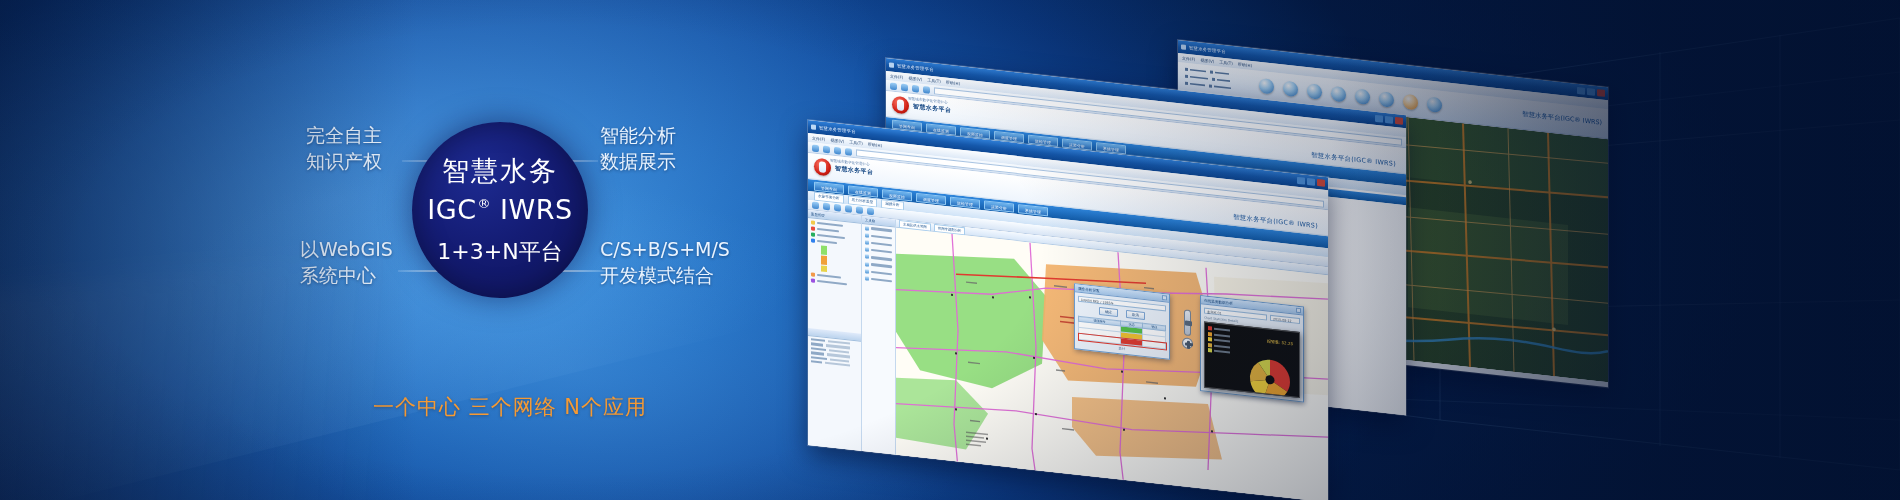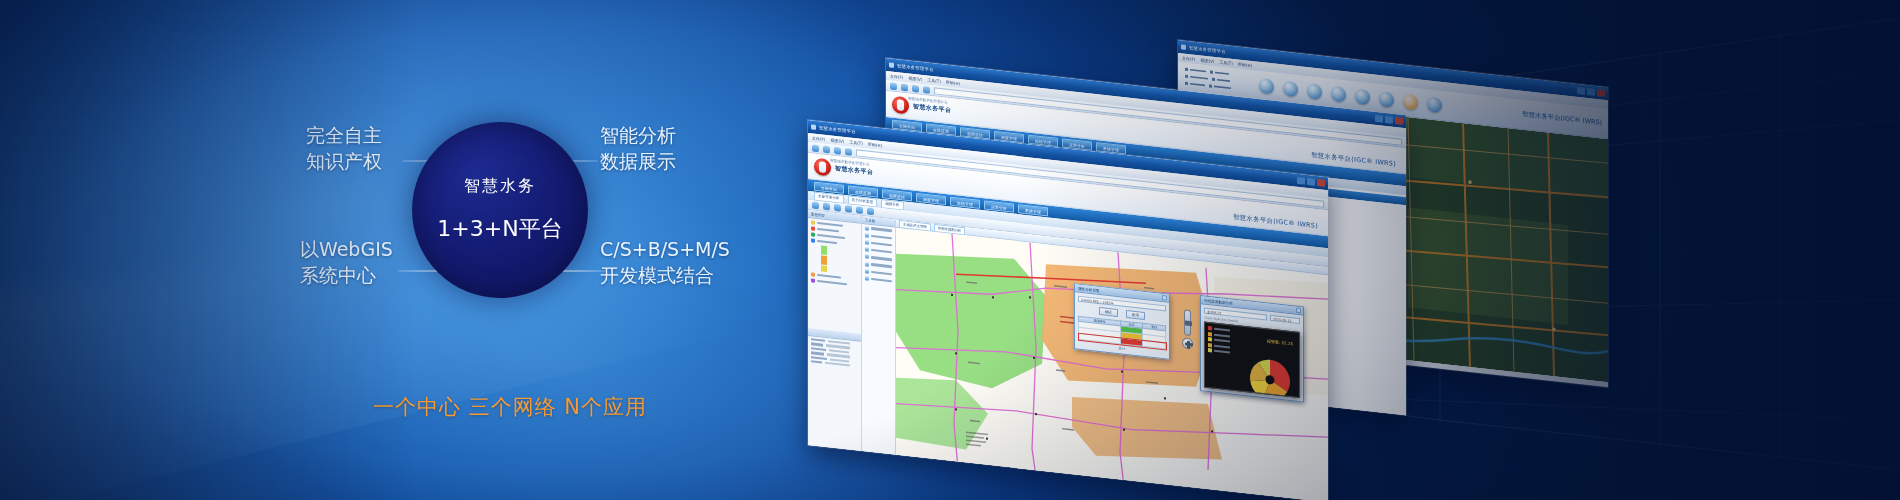--- a/index.html
+++ b/index.html
@@ -47,21 +47,21 @@
   
   .concept{ position:absolute; left:0; top:0; width:820px; height:500px; }
   .hub{
     position:absolute; left:412px; top:122px;
     width:176px; height:176px; border-radius:50%;
     background:radial-gradient(circle at 38% 30%, #1d2a90 0%, #141c74 45%, #0d1257 100%);
     box-shadow:0 0 30px rgba(10,14,70,.55), inset 0 0 28px rgba(0,0,0,.30);
     display:flex; flex-direction:column; align-items:center; justify-content:center;
     color:#fff; z-index:4;
   }
-  .hub .hub-l1{ font-size:16px; letter-spacing:2px; margin-bottom:5px; font-weight:400;font-family:Liberation Mono, monospace;}
+  .hub .hub-l1{ font-size:27px; letter-spacing:2px; margin-bottom:5px; font-weight:400;font-family:Liberation Mono, monospace;}
   .hub .hub-l2{ font-size:27px; font-weight:400; letter-spacing:.5px; white-space:nowrap; display:flex; align-items:flex-start;}
   .hub .hub-l2 .reg{ font-size:13px; vertical-align:super; position:relative; top:2px; margin:0 9px 0 1px;}
   .hub .hub-l3{ font-size:22px; margin-top:12px; letter-spacing:0px;}
 
   .feat{ position:absolute; color:#eaf4ff; font-size:19px; line-height:1.38; text-shadow:0 1px 3px rgba(0,18,50,.45); white-space:nowrap;}
   .feat .r1,.feat .r2{ display:block; }
   .feat.tl{ left:306px; top:122px; text-align:left; }
   .feat.bl{ left:300px; top:236px; text-align:left; }
   .feat.tr{ left:600px; top:122px; text-align:left; }
   .feat.br{ left:600px; top:236px; text-align:left; }
@@ -221,20 +221,25 @@
       <span class="r1">以WebGIS</span>
       <span class="r2">系统中心</span>
     </div>
     <div class="feat br">
       <span class="r1">C/S+B/S+M/S</span>
       <span class="r2">开发模式结合</span>
     </div>
 
     <div class="hub">
       <div class="hub-l1">智慧水务</div>
+      <div class="hub-l2">
+        <span>IGC</span>
+          <span class="reg">®</span>
+          <span>IWRS</span>
+      </div>
       <div class="hub-l3">1+3+N平台</div>
     </div>
 
     <div class="tagline">一个中心  三个网络  N个应用</div>
   </div>
 
   <div class="screens">
 
     <div class="persp" style="left:388px; top:40px; width:430px; height:300px;
          transform: matrix(1, 0.11, 0, 1, 0, 0);">

